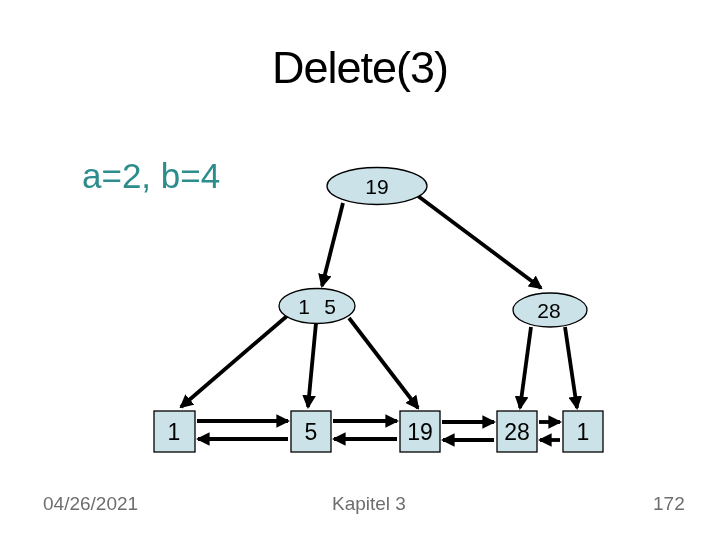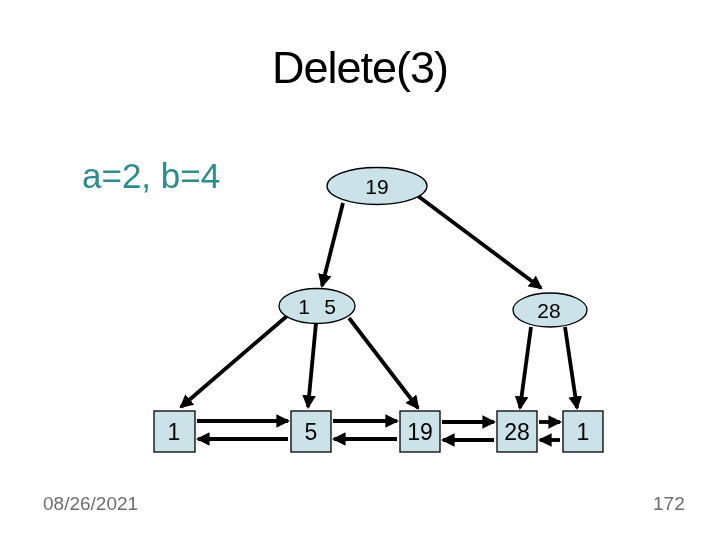--- a/index.html
+++ b/index.html
@@ -104,16 +104,17 @@
     <rect class="node-shape" x="400" y="411" width="40" height="41"></rect>
     <text class="node-label leaf-label" x="420" y="440">19</text>
 
     <rect class="node-shape" x="497" y="411" width="40" height="41"></rect>
     <text class="node-label leaf-label" x="517" y="440">28</text>
 
     <rect class="node-shape" x="563" y="411" width="40" height="41"></rect>
     <text class="node-label leaf-label" x="583" y="440">1</text>
   </svg>
 
-  <div class="footer-item footer-date">08/26/2021</div>
+  <div class="footer-item footer-date">04/26/2021</div>
+  <div class="footer-item footer-chapter">Kapitel 3</div>
   <div class="footer-item footer-page">172</div>
 
 </div>
 
 </body></html>

